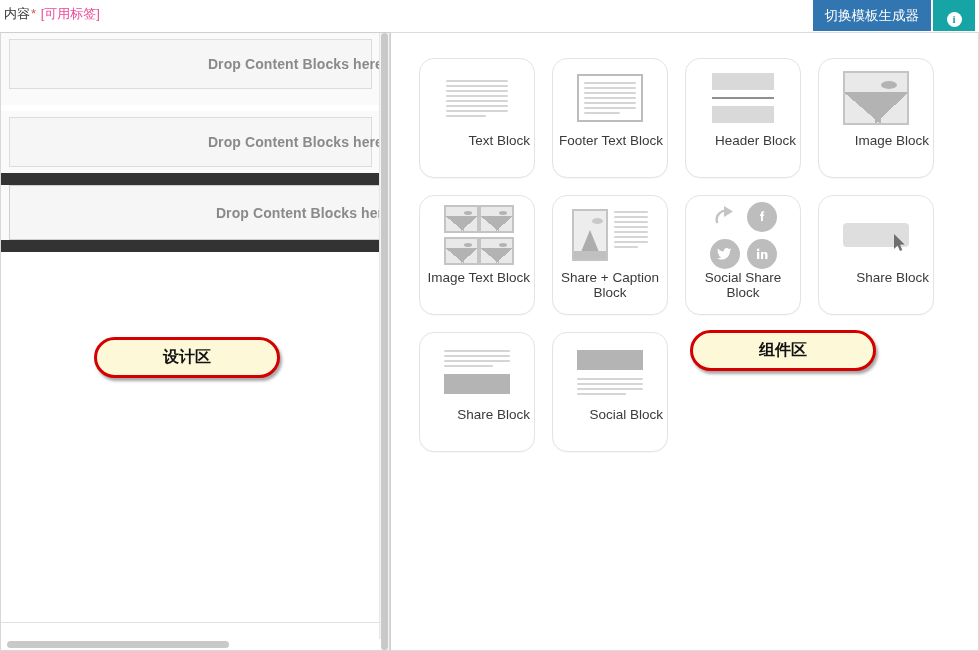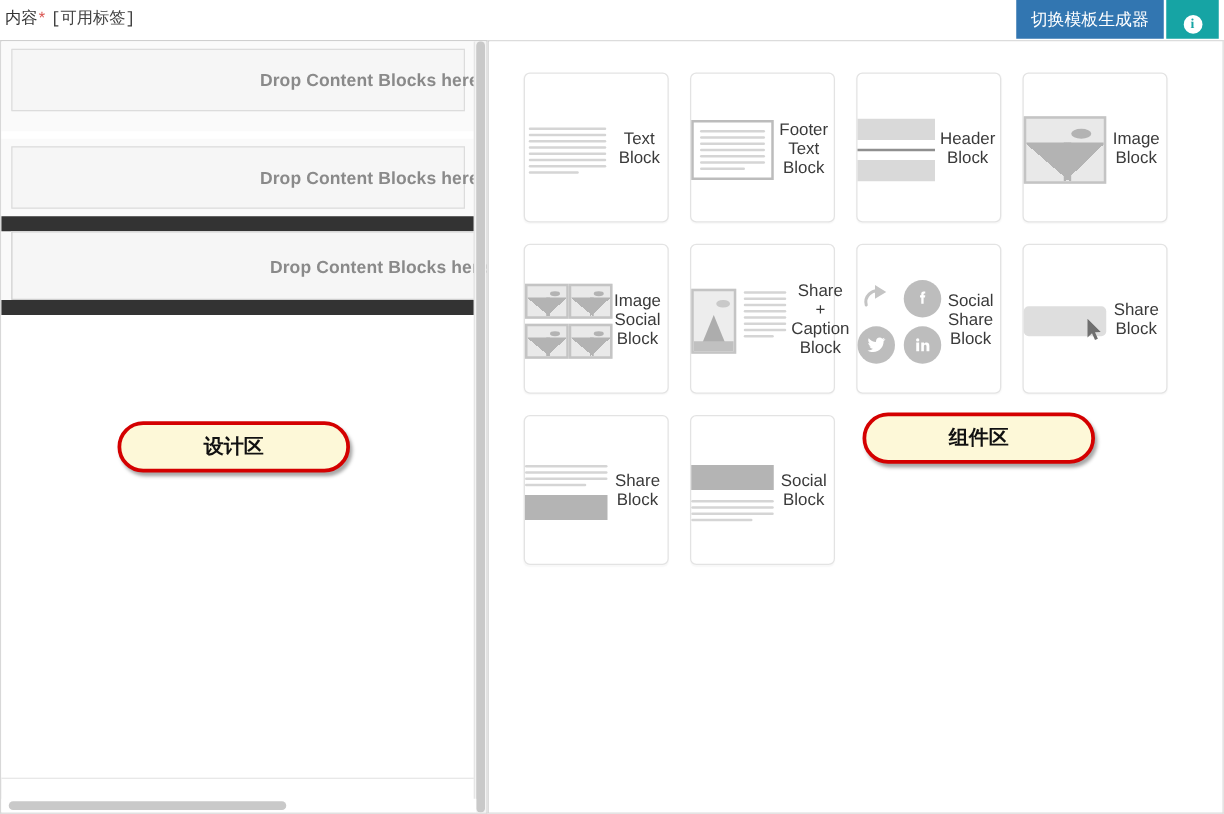--- a/index.html
+++ b/index.html
@@ -24,21 +24,21 @@
     box-sizing: border-box;
   }
   .topbar-label {
     position: absolute;
     left: 4px; top: 5px;
     font-size: 13px;
     color: #333;
     white-space: nowrap;
   }
   .req-star { color: #d9534f; padding: 0 1px; }
-  .tag-link { color: #404040; font-family: Liberation Mono, monospace; }
+  .tag-link { color: #ec4899; }
 
   .toggle-btn {
     position: absolute;
     right: 48px; top: 0;
     height: 31px;
     padding: 0 12px;
     background: #3276b1;
     color: #ffffff;
     font-size: 13.5px;
     line-height: 31px;
@@ -177,25 +177,25 @@
     width: 540px;
     display: flex;
     flex-wrap: wrap;
     gap: 17px;
   }
   .block-card {
     width: 116px;
     height: 120px;
     background: #ffffff;
     border: 1px solid #e3e3e3;
-    border-radius: 5px;
+    border-radius: 15px;
     box-sizing: border-box;
     display: flex;
-    flex-direction: row;
-    align-items: center;
+    flex-direction: column;
+    align-items: flex-end;
     justify-content: flex-start;
     cursor: move;
     box-shadow: 0 1px 1px rgba(0,0,0,.03);
   }
   .block-icon {
     height: 74px;
     width: 100%;
     display: flex;
     align-items: center;
     justify-content: center;
@@ -435,21 +435,21 @@
           <div class="photo" style="width:31px;height:24px;">
               <div class="sun"></div>
               <div class="mount"></div>
             </div>
           <div class="photo" style="width:31px;height:24px;">
               <div class="sun"></div>
               <div class="mount"></div>
             </div>
         </div>
       </div>
-      <div class="block-label">Image Social Block</div>
+      <div class="block-label">Image Text Block</div>
     </div>
 
     <div class="block-card">
       <div class="block-icon">
         <div style="display:flex;align-items:flex-start;gap:6px;">
           <div class="tree-photo" style="width:32px;height:48px;">
             <div class="cloud"></div>
               <div class="tree"></div>
               <div class="ground"></div>
           </div>

